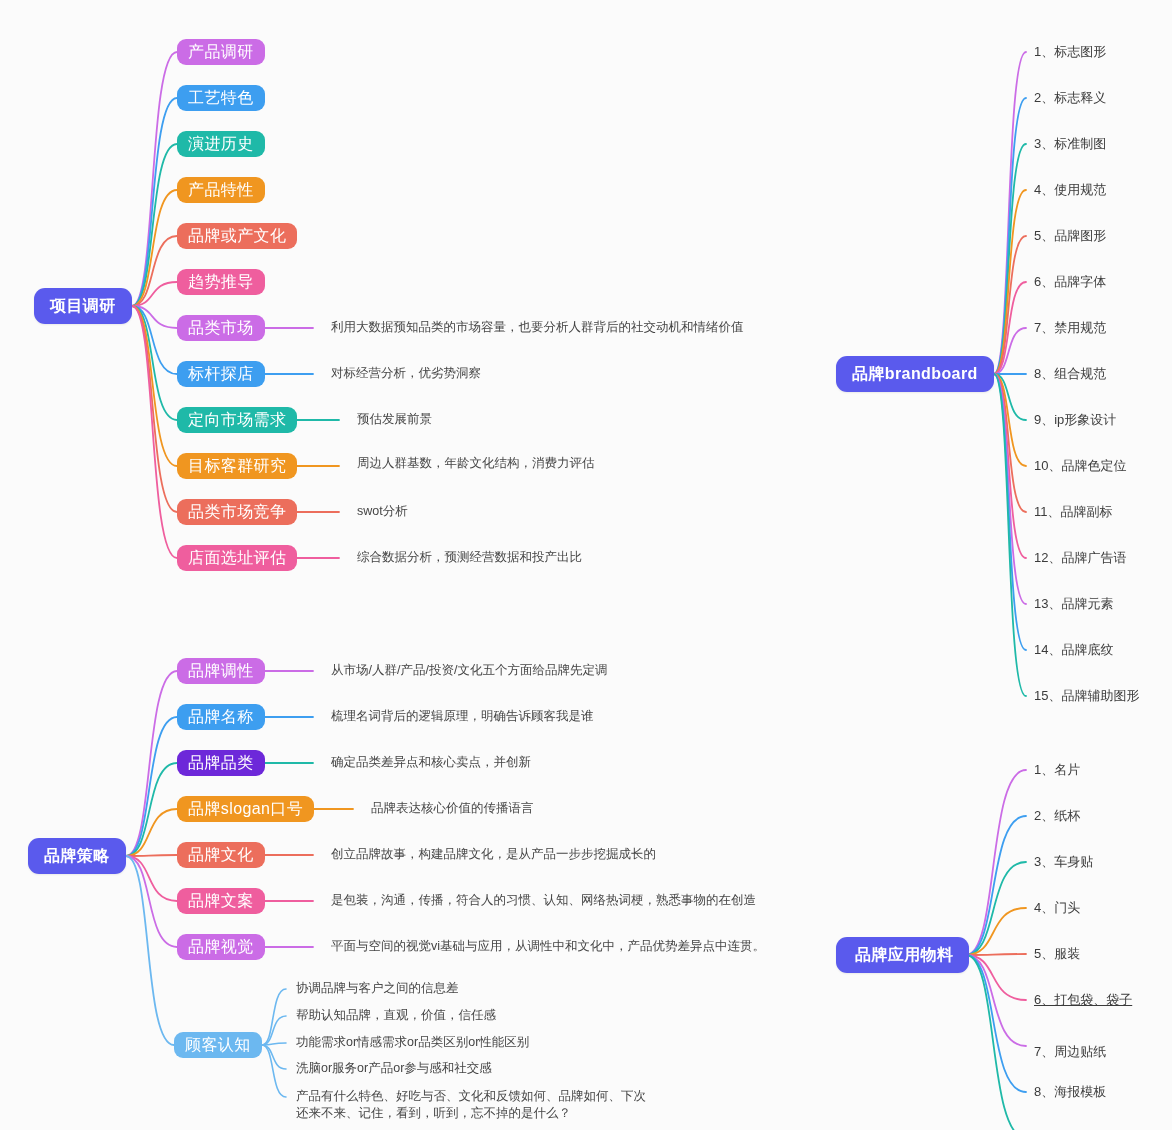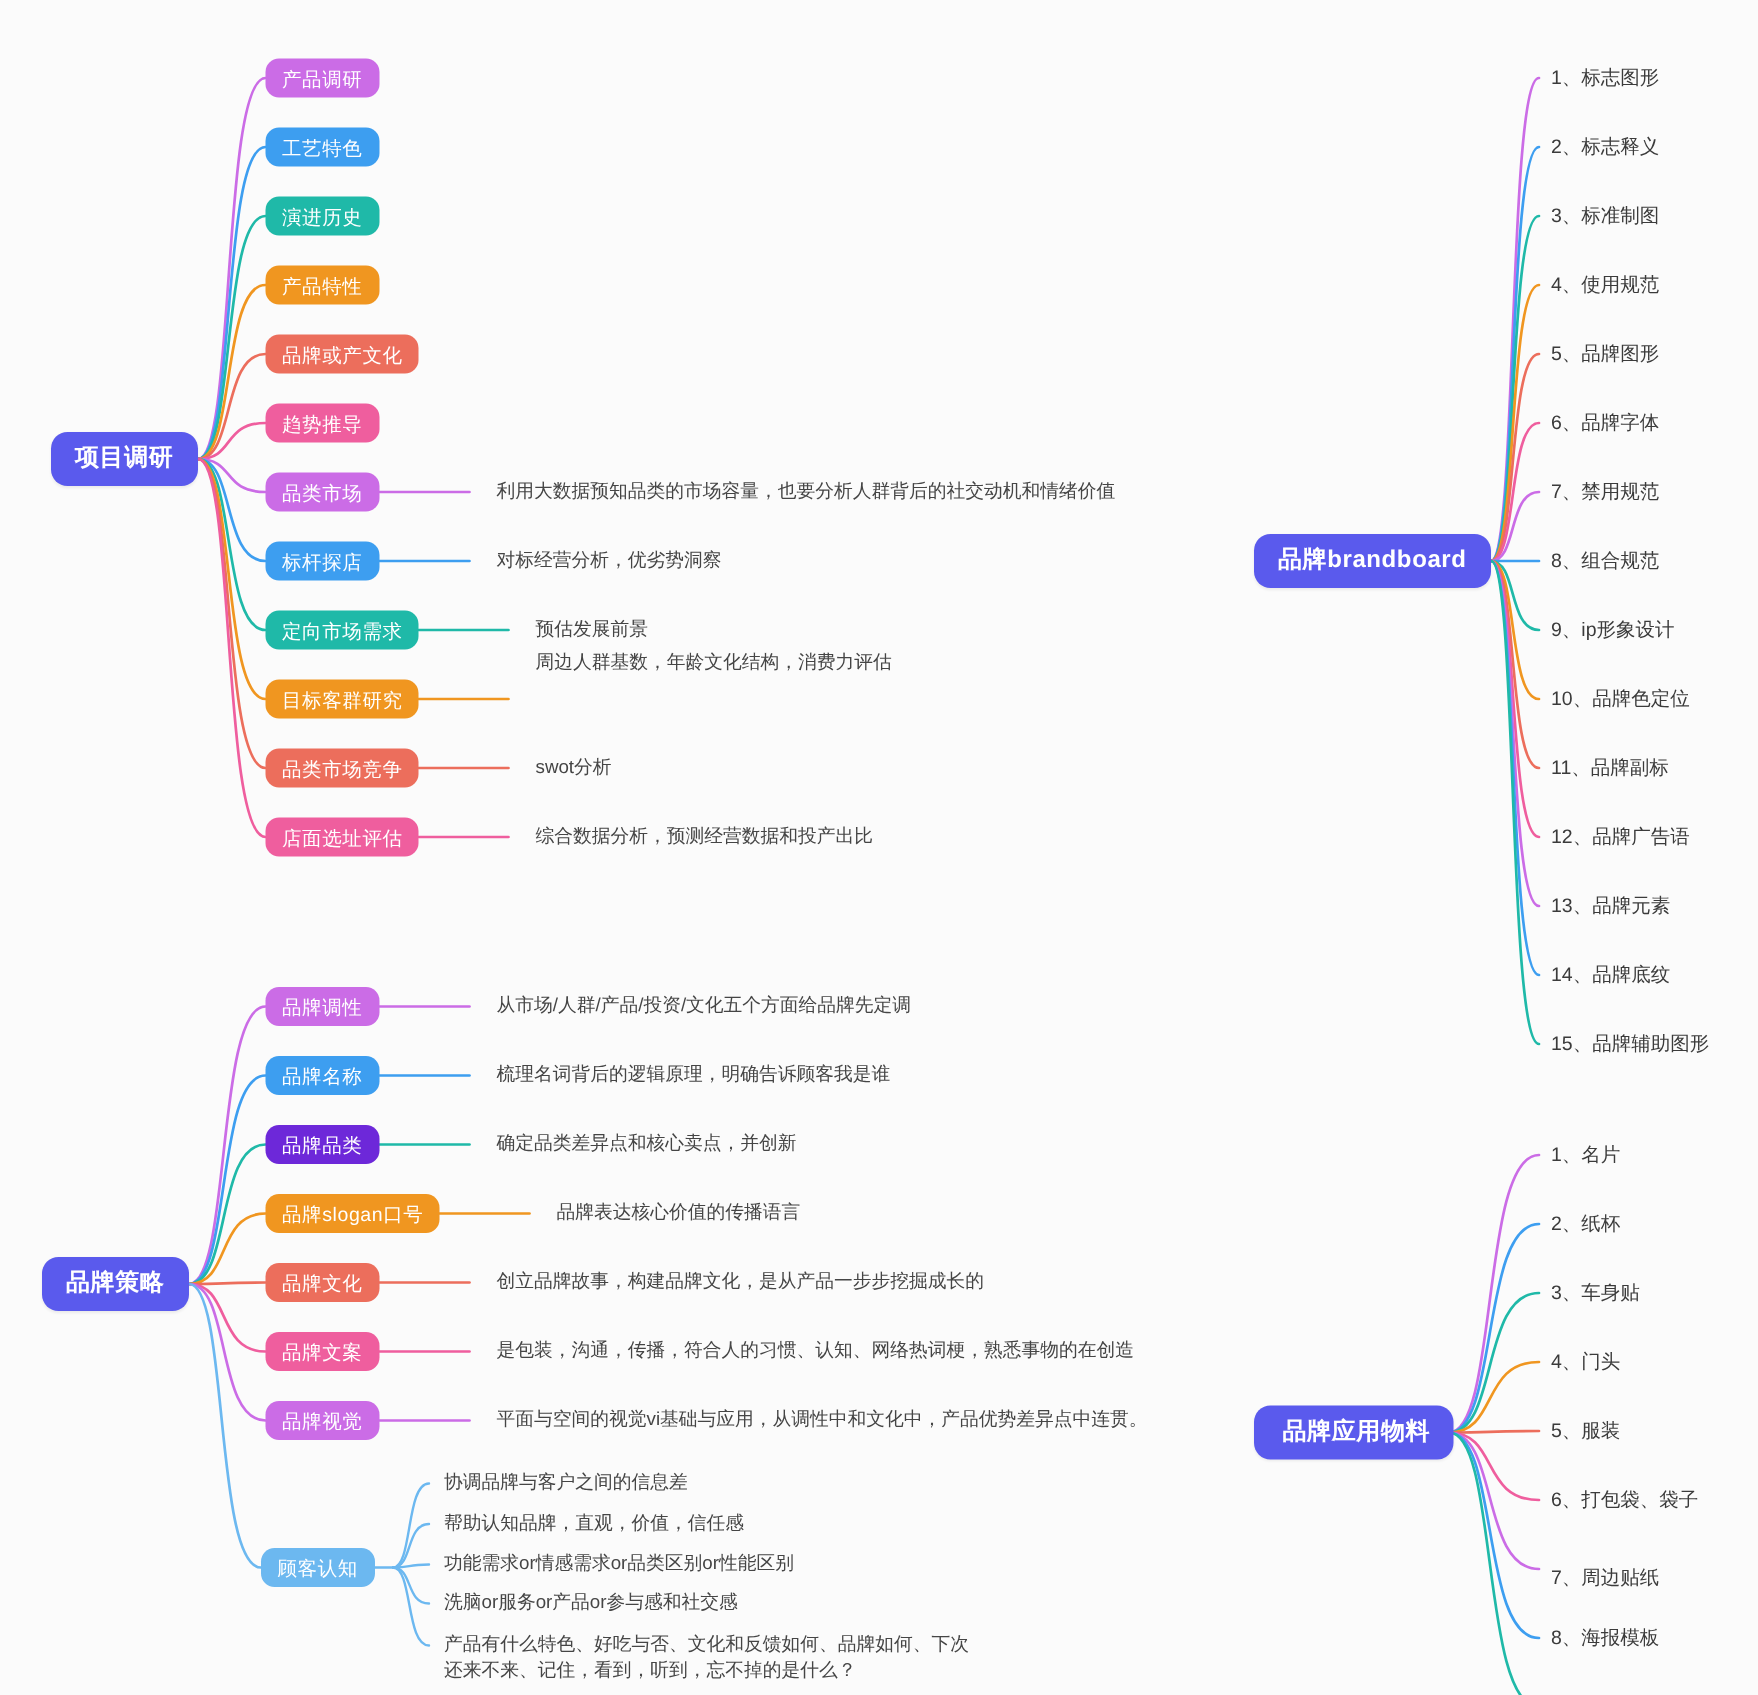--- a/index.html
+++ b/index.html
@@ -11,21 +11,21 @@
     position:relative;
   }
   #stage{position:absolute;left:0;top:0;width:1172px;height:1130px;}
   svg.links{position:absolute;left:0;top:0;width:1172px;height:1130px;pointer-events:none;}
 
   .node{
     position:absolute;
     box-sizing:border-box;
     border-radius:9px;
     color:#ffffff;
-    font-size:13px;
+    font-size:16px;
     line-height:1;
     display:flex;
     align-items:center;
     justify-content:center;
     white-space:nowrap;
     padding:0 11px;
     height:26px;
     letter-spacing:.4px;
   }
   .root{
@@ -130,21 +130,21 @@
       <div class="node" style="left: 177px; top: 177px; background: rgb(240, 150, 32);">产品特性</div>
       <div class="node" style="left: 177px; top: 223px; background: rgb(236, 110, 92);">品牌或产文化</div>
       <div class="node" style="left: 177px; top: 269px; background: rgb(239, 94, 158);">趋势推导</div>
       <div class="node" style="left: 177px; top: 315px; background: rgb(203, 108, 230);">品类市场</div>
       <div class="desc" style="left: 331px; top: 319px;">利用大数据预知品类的市场容量，也要分析人群背后的社交动机和情绪价值</div>
       <div class="node" style="left: 177px; top: 361px; background: rgb(61, 158, 240);">标杆探店</div>
       <div class="desc" style="left: 331px; top: 365px;">对标经营分析，优劣势洞察</div>
       <div class="node" style="left: 177px; top: 407px; background: rgb(31, 185, 168);">定向市场需求</div>
       <div class="desc" style="left: 357px; top: 411px;">预估发展前景</div>
       <div class="node" style="left: 177px; top: 453px; background: rgb(240, 150, 32);">目标客群研究</div>
-      <div class="desc" style="left: 357px; top: 433px;">周边人群基数，年龄文化结构，消费力评估</div>
+      <div class="desc" style="left: 357px; top: 455px;">周边人群基数，年龄文化结构，消费力评估</div>
       <div class="node" style="left: 177px; top: 499px; background: rgb(236, 110, 92);">品类市场竞争</div>
       <div class="desc" style="left: 357px; top: 503px;">swot分析</div>
       <div class="node" style="left: 177px; top: 545px; background: rgb(239, 94, 158);">店面选址评估</div>
       <div class="desc" style="left: 357px; top: 549px;">综合数据分析，预测经营数据和投产出比</div>
       <div class="node root" style="left: 28px; top: 838px;">品牌策略</div>
       <div class="node" style="left: 177px; top: 658px; background: rgb(203, 108, 230);">品牌调性</div>
       <div class="desc" style="left: 331px; top: 662px;">从市场/人群/产品/投资/文化五个方面给品牌先定调</div>
       <div class="node" style="left: 177px; top: 704px; background: rgb(61, 158, 240);">品牌名称</div>
       <div class="desc" style="left: 331px; top: 708px;">梳理名词背后的逻辑原理，明确告诉顾客我是谁</div>
       <div class="node" style="left: 177px; top: 750px; background: #6d28d9;">品牌品类</div>
@@ -178,17 +178,17 @@
       <div class="rightitem" style="left: 1034px; top: 551px;">12、品牌广告语</div>
       <div class="rightitem" style="left: 1034px; top: 597px;">13、品牌元素</div>
       <div class="rightitem" style="left: 1034px; top: 643px;">14、品牌底纹</div>
       <div class="rightitem" style="left: 1034px; top: 689px;">15、品牌辅助图形</div>
       <div class="node root" style="left: 836px; top: 937px; padding-left: 19px;">品牌应用物料</div>
       <div class="rightitem" style="left: 1034px; top: 763px;">1、名片</div>
       <div class="rightitem" style="left: 1034px; top: 809px;">2、纸杯</div>
       <div class="rightitem" style="left: 1034px; top: 855px;">3、车身贴</div>
       <div class="rightitem" style="left: 1034px; top: 901px;">4、门头</div>
       <div class="rightitem" style="left: 1034px; top: 947px;">5、服装</div>
-      <div class="rightitem" style="left: 1034px; top: 993px;">6、打包袋、袋子</div>
+      <div class="rightitem" style="left: 1034px; top: 993px; text-decoration: underline;">6、打包袋、袋子</div>
       <div class="rightitem" style="left: 1034px; top: 1045px;">7、周边贴纸</div>
       <div class="rightitem" style="left: 1034px; top: 1085px;">8、海报模板</div>
     </div>
 </div>
 
 </body></html>

